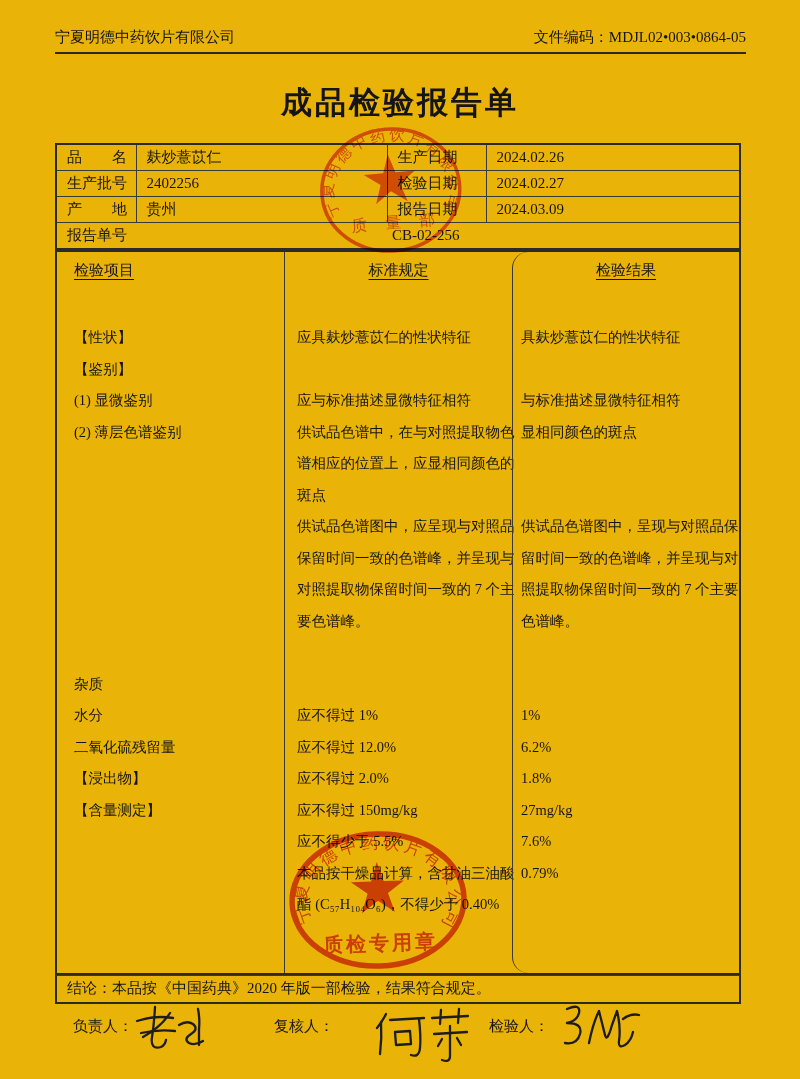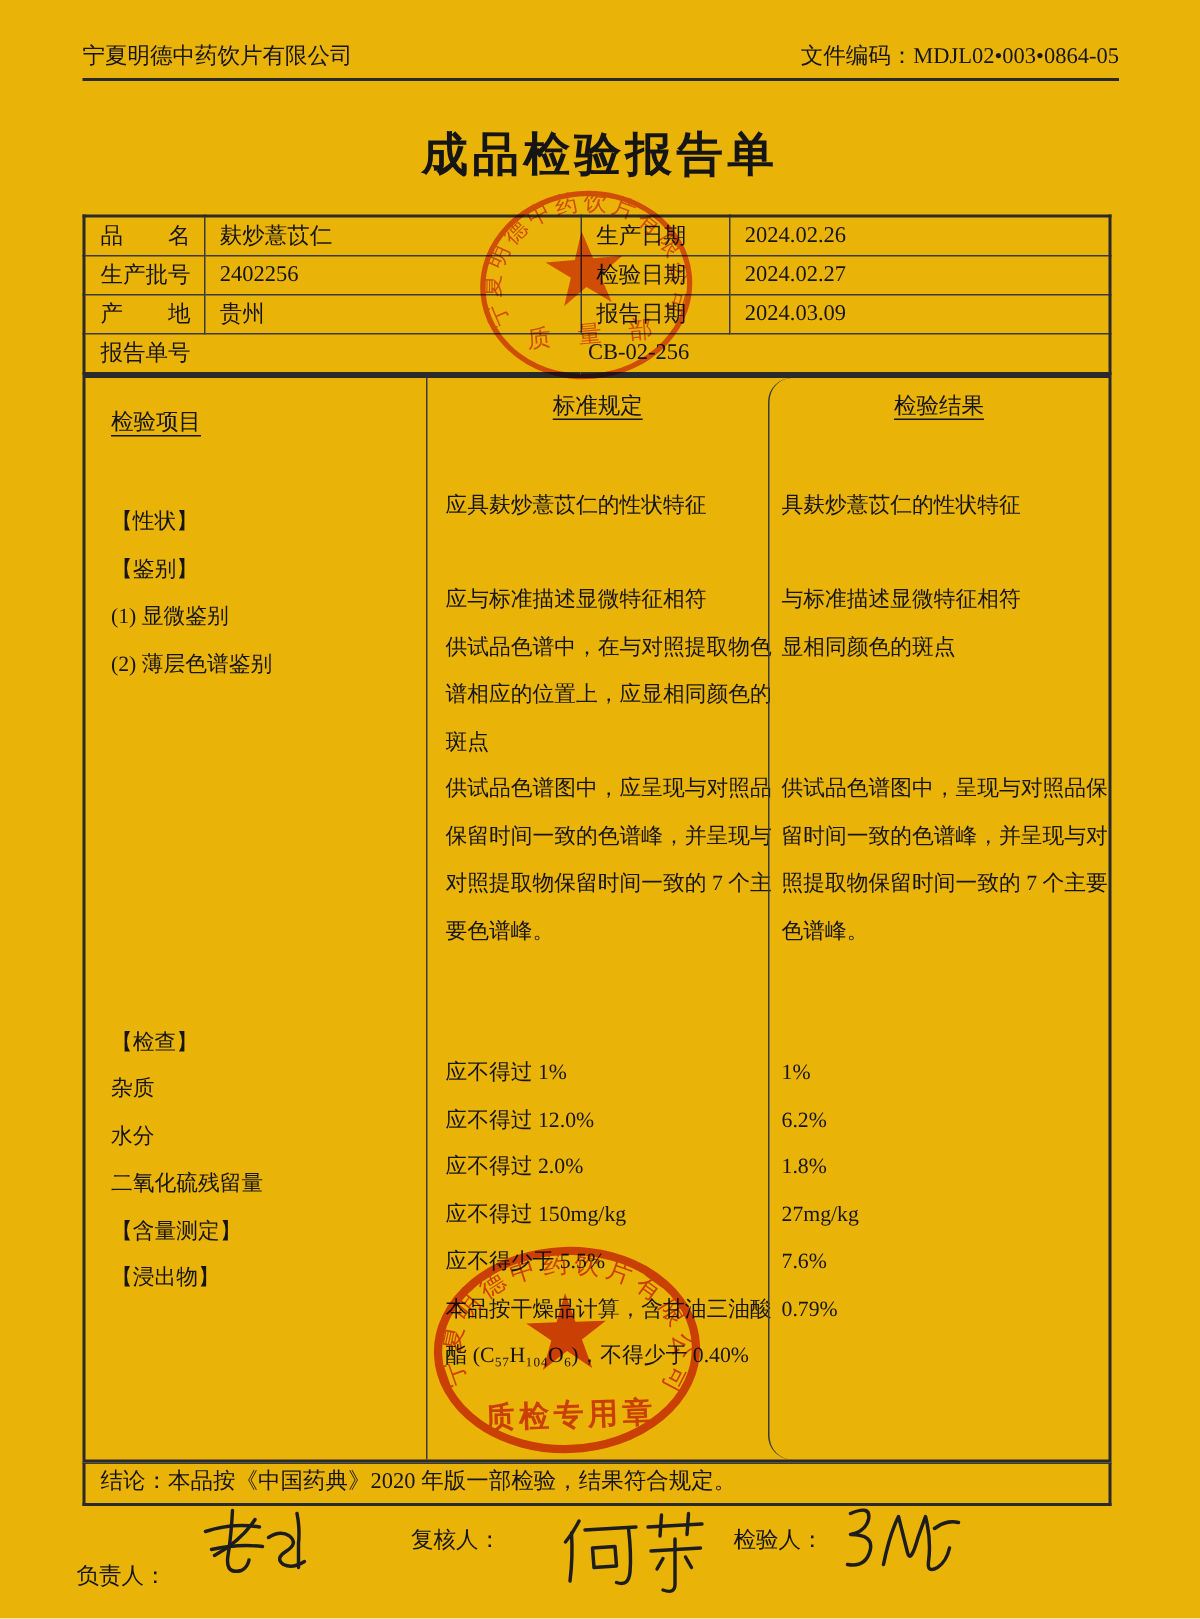--- a/index.html
+++ b/index.html
@@ -34,21 +34,21 @@
   
   .main-table {
     position:absolute; left:55px; top:250px; width:686px; height:725px;
     border:2px solid #2a2a2a; box-sizing:border-box; display:flex; font-size:14.5px;
   }
   .col { box-sizing:border-box; }
   .col1 { width:227px; }
   .col2 { width:228px; border-left:1px solid #3a3a3a; }
   .col3 { width:227px; border-left:1px solid #3a3a3a; flex:1;border-radius:16px; }
   .col-header { padding-top:9px; height:22px; font-size:15px; }
-  .col1 .col-header { padding-left:17px;margin-top:11px; }
+  .col1 .col-header { padding-left:17px; }
   .col2 .col-header, .col3 .col-header { text-align:center; }
   .col-header span { text-decoration:underline; text-underline-offset:4px; }
   .lines { margin-top:44px; }
   .tline { height:31.5px; line-height:21px; white-space:nowrap; }
   .col1 .tline { padding-left:17px; }
   .col2 .tline { padding-left:12px; }
   .col3 .tline { padding-left:8px; }
   
   .conclusion {
     position:absolute; left:55px; top:975px; width:686px; height:29px;
@@ -123,26 +123,25 @@
           <div class="tline">【鉴别】</div>
           <div class="tline">(1) 显微鉴别</div>
           <div class="tline">(2) 薄层色谱鉴别</div>
           <div class="tline"></div>
           <div class="tline"></div>
           <div class="tline"></div>
           <div class="tline"></div>
           <div class="tline"></div>
           <div class="tline"></div>
           <div class="tline"></div>
-          <div class="tline">【检查】</div>
           <div class="tline">杂质</div>
           <div class="tline">水分</div>
           <div class="tline">二氧化硫残留量</div>
+          <div class="tline">【浸出物】</div>
           <div class="tline">【含量测定】</div>
-          <div class="tline">【浸出物】</div>
           <div class="tline"></div>
         </div>
     </div>
     <div class="col col2">
       <div class="col-header"><span>标准规定</span></div>
       <div class="lines">
           <div class="tline">应具麸炒薏苡仁的性状特征</div>
           <div class="tline"></div>
           <div class="tline">应与标准描述显微特征相符</div>
           <div class="tline">供试品色谱中，在与对照提取物色</div>
@@ -184,21 +183,21 @@
           <div class="tline">27mg/kg</div>
           <div class="tline">7.6%</div>
           <div class="tline">0.79%</div>
           <div class="tline"></div>
         </div>
     </div>
   </div>
 
   <div class="conclusion">结论：本品按《中国药典》2020 年版一部检验，结果符合规定。</div>
 
-  <span class="sig-label" style="left:51px;  top:1017px;margin-top:24px;">负责人：</span>
+  <span class="sig-label" style="left:73px;  top:1017px;">负责人：</span>
   <span class="sig-label" style="left:274px; top:1017px;">复核人：</span>
   <span class="sig-label" style="left:489px; top:1017px;">检验人：</span>
 
   <svg class="sig-svg" style="left:125px; top:1003px;" width="95" height="56" viewBox="0 0 95 56">
     <path d="M12,18 Q30,12 48,15"></path>
     <path d="M30,4 Q29,22 27,34 Q25,47 36,44 Q40,42 41,37"></path>
     <path d="M45,10 Q36,24 18,34"></path>
     <path d="M16,30 Q34,26 50,28"></path>
     <path d="M54,22 Q62,17 68,21 Q74,26 66,31 Q58,36 64,40 Q70,43 78,38"></path>
     <path d="M73,6 Q75,16 74,26 L74,42"></path>

